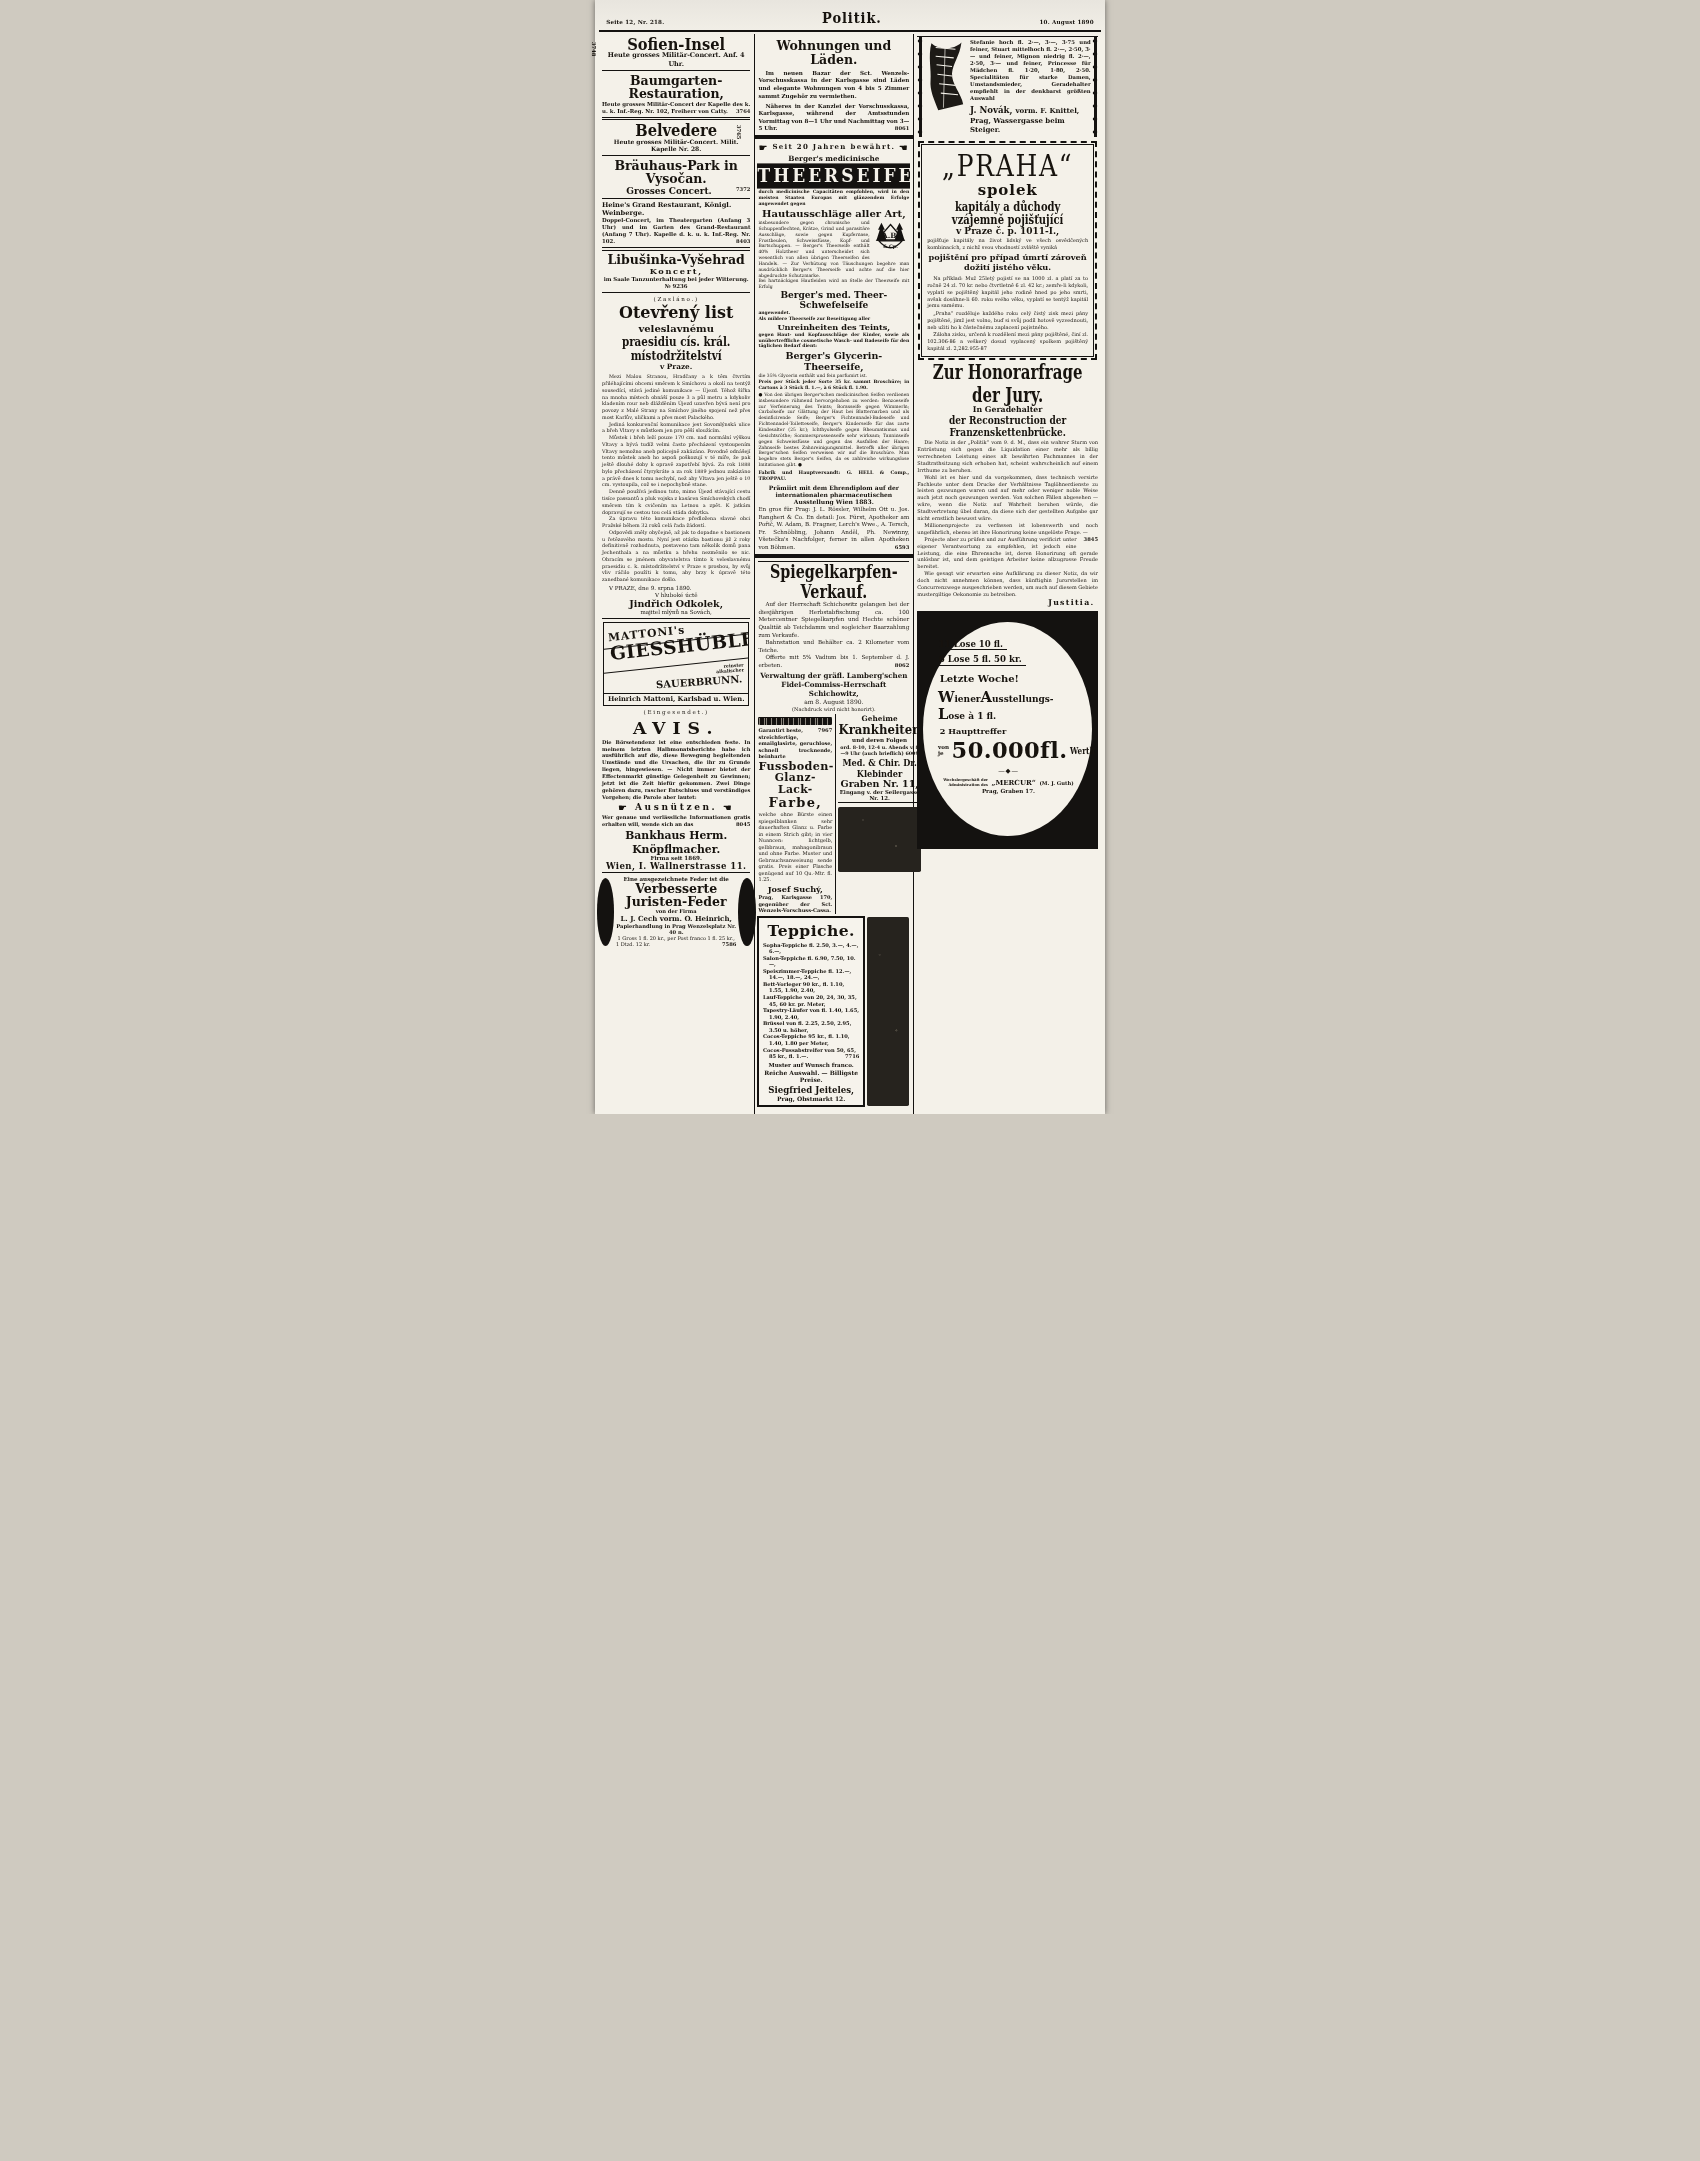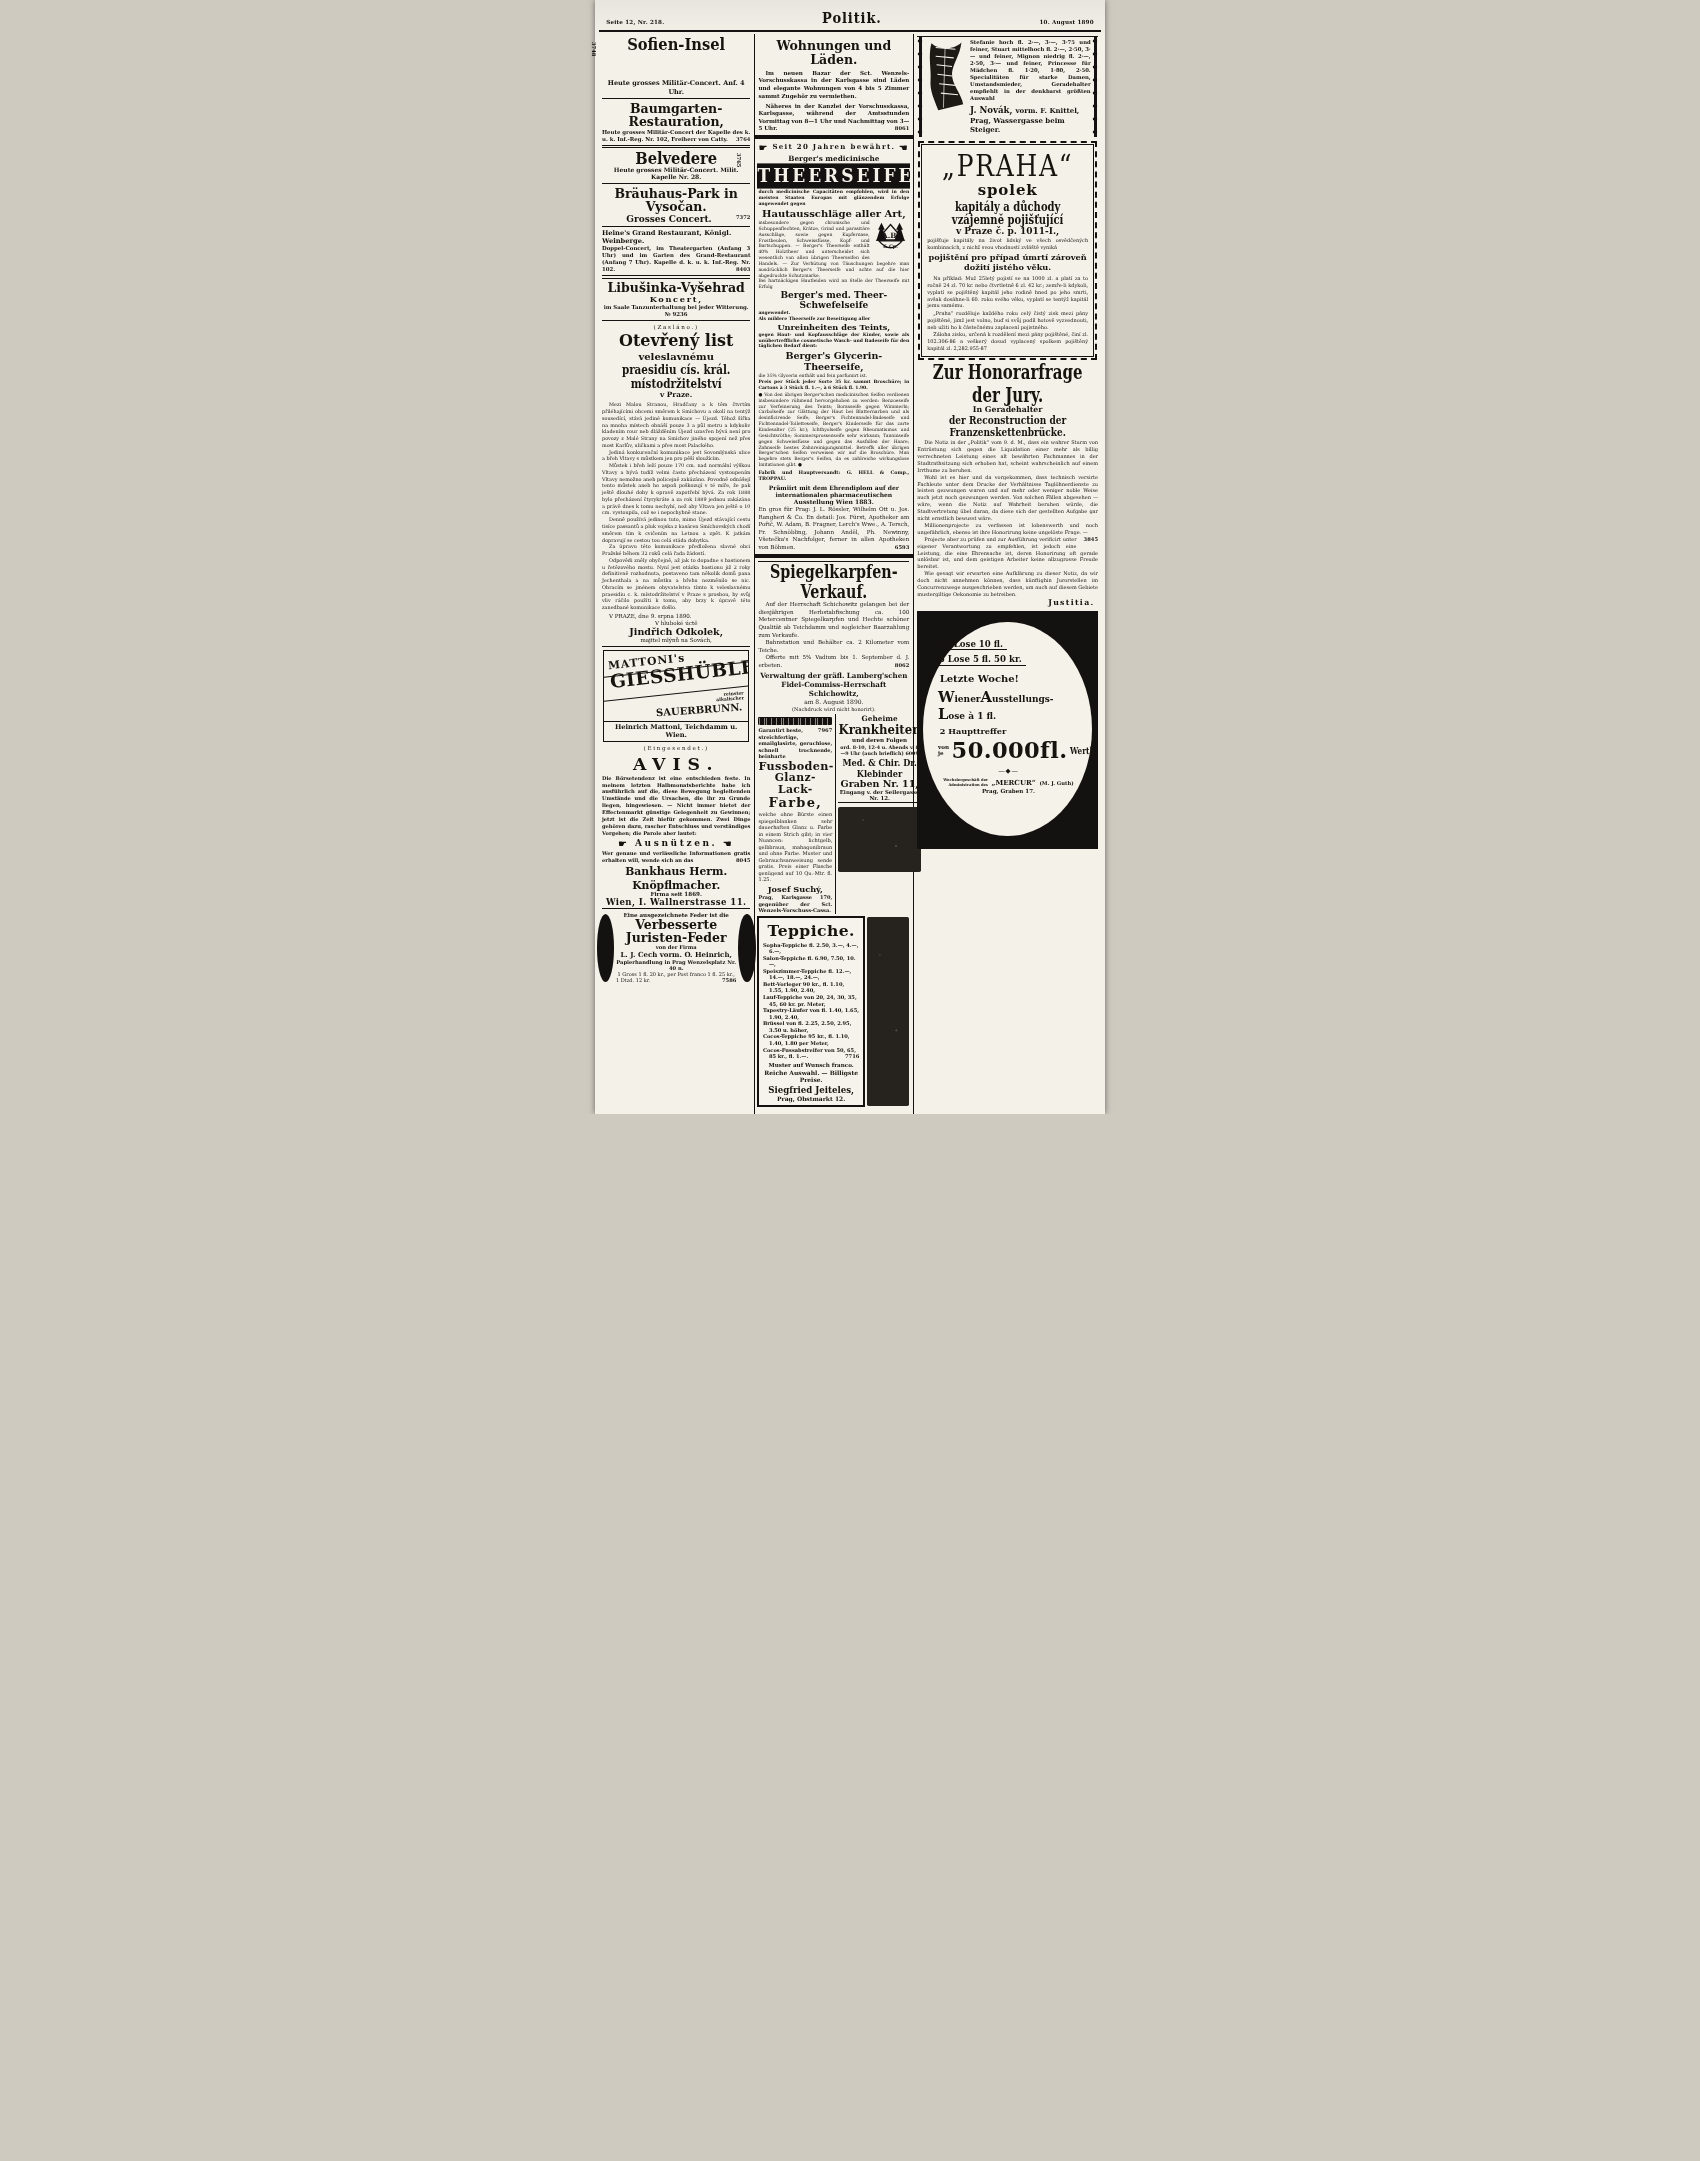--- a/index.html
+++ b/index.html
@@ -119,21 +119,21 @@
   </header>
   <div class="rule-heavy"></div>
 
   <main class="columns">
 
     <section class="col col-left">
       <span class="side-num" style="left:-1.7px;top:7.8px;">3748</span>
 
       <div>
         <div class="t-xl c">Sofien-Insel</div>
-        <div class="sub c" style="font-size:6.5px;margin-top:28px;">Heute grosses Militär-Concert. Anf. 4 Uhr.</div>
+        <div class="sub c" style="font-size:6.5px;">Heute grosses Militär-Concert. Anf. 4 Uhr.</div>
       </div>
       <div class="hr"></div>
 
       <div>
         <div class="t-lg c">Baumgarten-Restauration,</div>
         <div class="sub j"><span>Heute grosses Militär-Concert der Kapelle des k. u. k. Inf.-Reg. Nr. 102, Freiherr von Catty.</span> <span class="adnum">3764</span></div>
       </div>
       <div class="hr2"></div>
 
       <div style="position:relative;">
@@ -183,21 +183,21 @@
       </article>
       <div class="hr"></div>
 
       <div class="mattoni">
         <div class="mat-brand">MATTONI's</div>
         <div class="mat-rule"></div>
         <div class="mat-prod">GIESSHÜBLER</div>
         <div class="mat-rule"></div>
         <div class="mat-attrs"><span>reinster</span><br><span>alkalischer</span></div>
         <div class="mat-sauer">SAUERBRUNN.</div>
-        <div class="mat-foot">Heinrich Mattoni, Teichdamm u. Wien.</div>
+        <div class="mat-foot">Heinrich Mattoni, Karlsbad u. Wien.</div>
       </div>
 
       <div class="c spaced" style="font-size:5.6px;">(Eingesendet.)</div>
 
       <div>
         <div class="avis-title">AVIS.</div>
         <div class="avis-body">Die Börsetendenz ist eine entschieden feste. In meinem letzten Halbmonatsberichte habe ich ausführlich auf die, diese Bewegung begleitenden Umstände und die Ursachen, die ihr zu Grunde liegen, hingewiesen. — Nicht immer bietet der Effectenmarkt günstige Gelegenheit zu Gewinnen; jetzt ist die Zeit hiefür gekommen. Zwei Dinge gehören dazu, rascher Entschluss und verständiges Vorgehen; die Parole aber lautet:</div>
         <div class="avis-slogan"><span class="hand">☛</span> <span>Ausnützen.</span> <span class="hand">☚</span></div>
         <div class="avis-body"><span>Wer genaue und verlässliche Informationen gratis erhalten will, wende sich an das</span> <span class="adnum">8045</span></div>
         <div class="bank">Bankhaus Herm. Knöpflmacher.</div>

